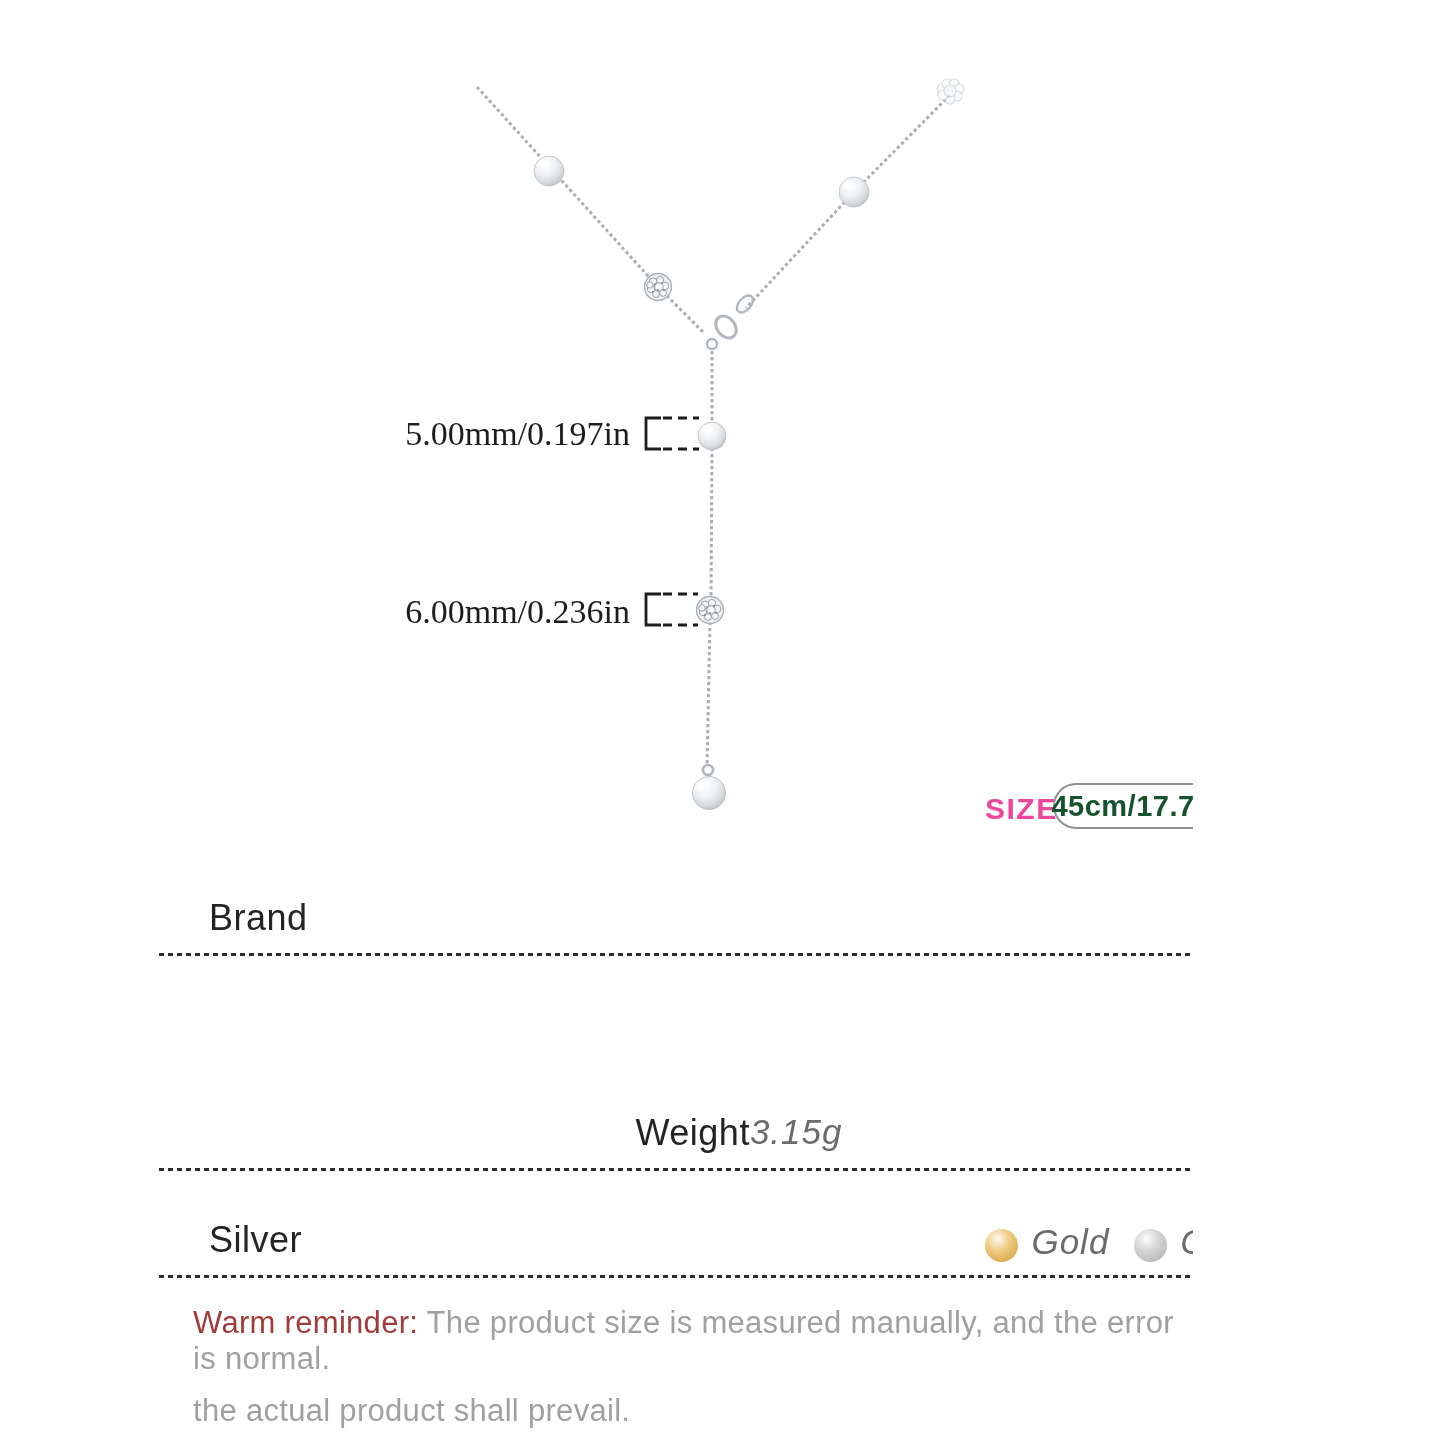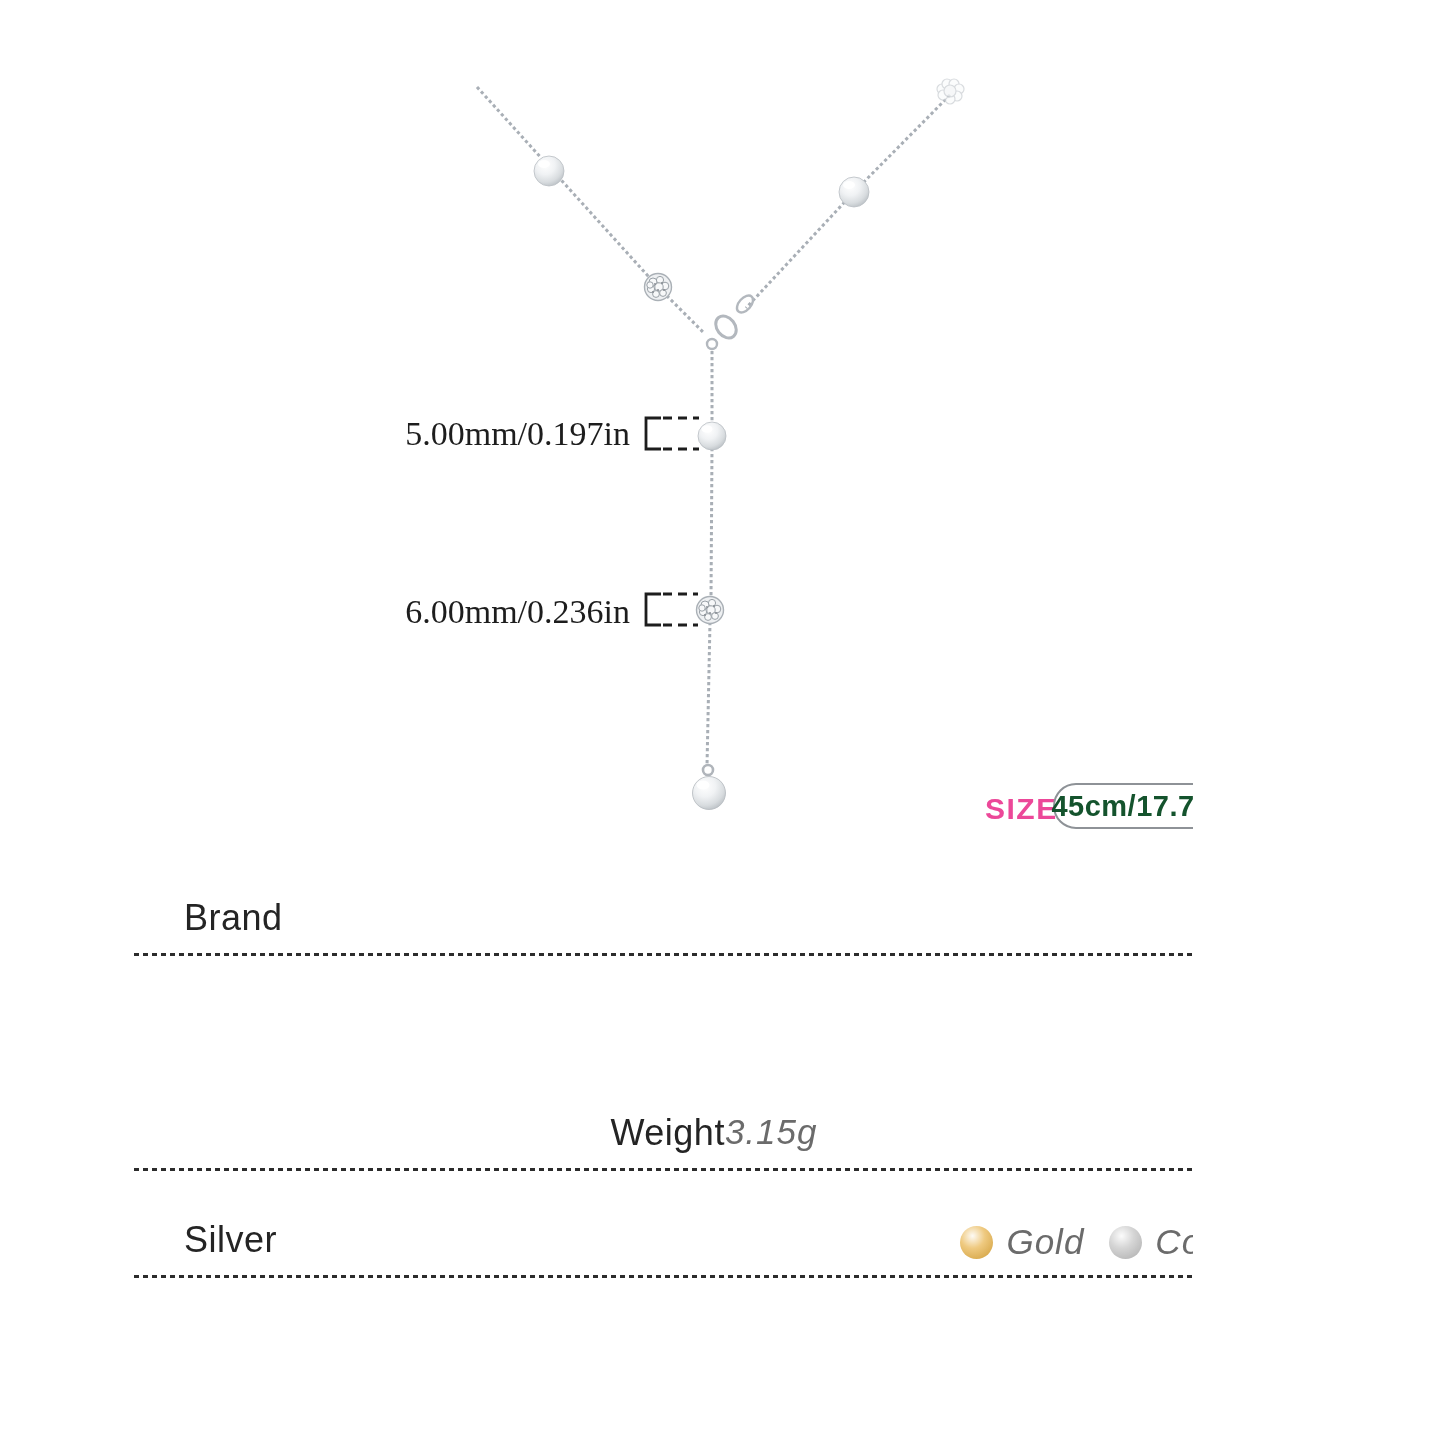--- a/index.html
+++ b/index.html
@@ -19,42 +19,42 @@
   }
   .size-pill{
     position:absolute;left:1053px;top:783px;width:200px;height:46px;
     box-sizing:border-box;border:2.5px solid #8e9297;border-radius:24px;
     display:flex;align-items:center;justify-content:center;
     font-size:29px;font-weight:700;color:#14532d;letter-spacing:.5px;
   }
 
   
   .spec-row{
-    position:absolute;left:134px;width:1155px;
+    position:absolute;left:159px;width:1155px;
     display:flex;justify-content:space-between;align-items:flex-end;
   }
   .spec-row .dash-line{
     position:absolute;left:0;right:0;bottom:0;height:3px;
     background:repeating-linear-gradient(90deg,#2c2c2c 0 5px,transparent 5px 9px);
   }
   .spec-label{
     margin-left:50px;padding-bottom:17px;
     font-size:36px;color:#242424;letter-spacing:.5px;
   }
   .spec-value{
     margin-right:45px;padding-bottom:19px;
     font-size:35px;font-style:italic;color:#6b6b6b;letter-spacing:1px;
   }
   .row-brand{top:880px;height:76px;}
   .row-material{top:956px;height:110px;}
   .row-weight{top:1066px;height:105px;justify-content:center;}
   .row-color{top:1171px;height:107px;}
 
   .color-options{
-    display:flex;align-items:center;gap:13px;
+    display:flex;align-items:flex-end;gap:13px;
     margin-right:45px;padding-bottom:16px;
   }
   .swatch{
     width:33px;height:33px;border-radius:50%;
     background-image:radial-gradient(circle at 38% 30%,
       rgba(255,255,255,.95) 0%, rgba(255,255,255,.35) 40%, rgba(0,0,0,.10) 100%);
   }
   .swatch-gap{margin-left:12px;}
   .color-name{font-size:35px;font-style:italic;color:#6b6b6b;letter-spacing:1px;}
 
@@ -182,14 +182,21 @@
     <span class="spec-label">Silver</span>
     <span class="color-options">
       <span class="swatch" style="background-color: rgb(230, 173, 60);"></span>
       <span class="color-name">Gold</span>
       <span class="swatch swatch-gap" style="background-color: rgb(191, 191, 191);"></span>
       <span class="color-name">Color</span>
     </span>
     <span class="dash-line"></span>
   </div>
 
+  <div class="reminder">
+    <div>
+      <span class="reminder-prefix" style="color: rgb(162, 59, 59);">Warm reminder:</span>
+      <span>The product size is measured manually, and the error is normal.</span>
+    </div>
+    <div class="reminder-line2">the actual product shall prevail.</div>
+  </div>
 
 </div>
 
 </body></html>

